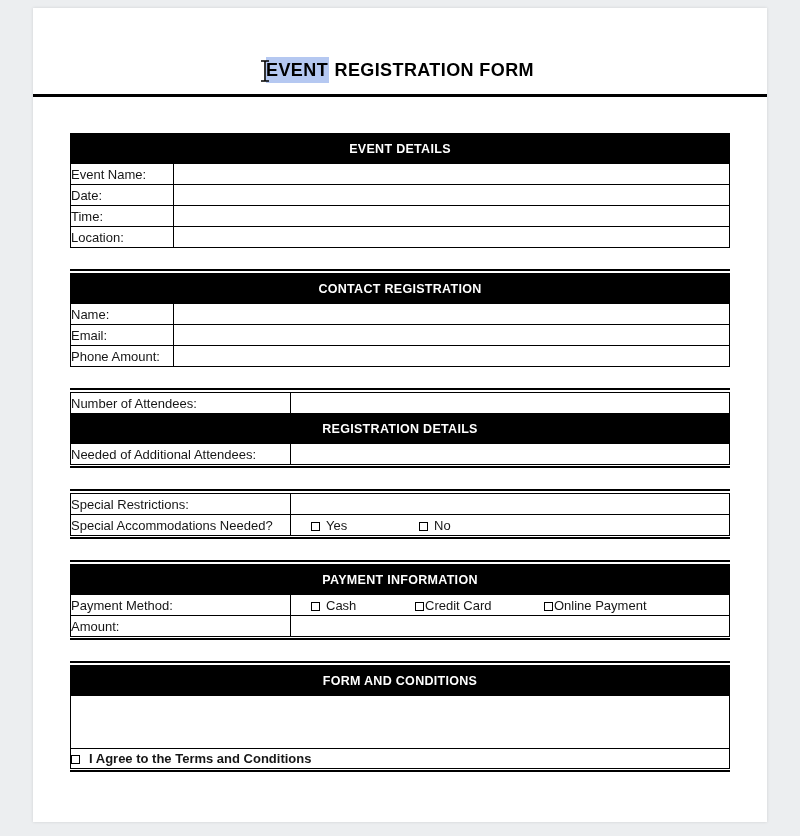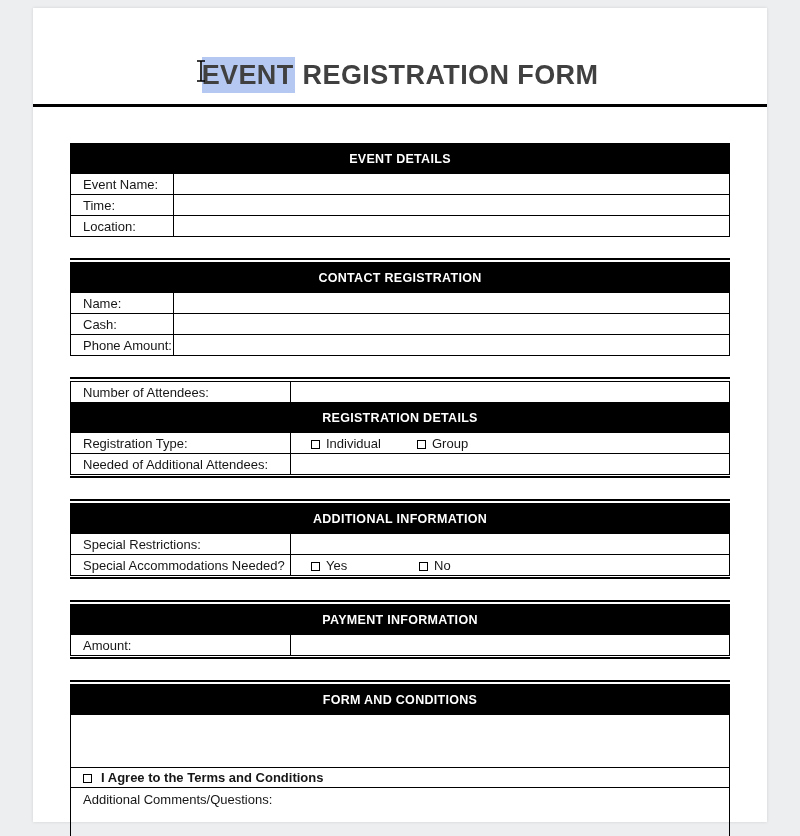--- a/index.html
+++ b/index.html
@@ -13,23 +13,23 @@
   .page {
     width: 734px; height: 814px;
     margin: 8px auto 0;
     background: #ffffff;
     box-shadow: 0 0 3px rgba(0,0,0,0.12);
     position: relative;
   }
   .title-wrap { padding-top: 52px; text-align: center; }
   .doc-title {
     margin: 0;
-    font-size: 27px;
+    font-size: 18px;
     font-weight: 700;
-    color: #404040;
+    color: #000000;
     letter-spacing: 0.4px;
     white-space: nowrap;
   }
   .sel { background: #b5c8f1; position: relative; padding: 3px 1px 3px 0; }
   .ibeam { position: absolute; left: -7px; top: 2px; }
   .rule { height: 3px; background: #000; margin-top: 13px; }
 
   .content { padding: 36px 37px 0; }
 
   .form-section { margin-top: 21px; }
@@ -42,21 +42,21 @@
     background: #000; color: #fff;
     font-size: 12.5px; font-weight: bold;
     height: 30px; text-align: center;
     letter-spacing: 0.3px;
     border: 1px solid #000;
     padding: 0;
   }
   td {
     border: 1px solid #000;
     height: 21px;
-    padding: 1px 12px;
+    padding: 1px 0;
     font-size: 13px;
     color: #161616;
     vertical-align: middle;
   }
   td.lbl { white-space: nowrap; overflow: hidden; }
   col.w-sm { width: 103px; }
   col.w-lg { width: 220px; }
 
   .cb {
     display: inline-block;
@@ -101,20 +101,24 @@
           </colgroup>
         <tbody>
             <tr>
               <th class="sec-hdr" colspan="2">EVENT DETAILS</th>
             </tr>
         <tr>
           <td class="lbl">Event Name:</td>
           <td></td>
         </tr>
         <tr>
+          <td class="lbl">Date:</td>
+          <td></td>
+        </tr>
+        <tr>
           <td class="lbl">Time:</td>
           <td></td>
         </tr>
         <tr>
           <td class="lbl">Location:</td>
           <td></td>
         </tr>
       </tbody>
         </table>
     </div>
@@ -127,21 +131,21 @@
           </colgroup>
         <tbody>
             <tr>
               <th class="sec-hdr" colspan="2">CONTACT REGISTRATION</th>
             </tr>
         <tr>
           <td class="lbl">Name:</td>
           <td></td>
         </tr>
         <tr>
-          <td class="lbl">Cash:</td>
+          <td class="lbl">Email:</td>
           <td></td>
         </tr>
         <tr>
           <td class="lbl">Phone Amount:</td>
           <td></td>
         </tr>
       </tbody>
         </table>
     </div>
 
@@ -153,44 +157,35 @@
           </colgroup>
         <tbody>
             <tr>
           <td class="lbl">Number of Attendees:</td>
           <td></td>
         </tr>
         <tr>
               <th class="sec-hdr" colspan="2">REGISTRATION DETAILS</th>
             </tr>
         <tr>
-          <td class="lbl">Registration Type:</td>
-          <td class="opts reg-opts">
-            <span class="opt"><span class="cb"></span><span>Individual</span></span><span class="opt"><span class="cb"></span><span>Group</span></span>
-          </td>
-        </tr>
-        <tr>
           <td class="lbl">Needed of Additional Attendees:</td>
           <td></td>
         </tr>
       </tbody>
         </table>
       <div class="underline"></div>
     </div>
 
     <div class="form-section topline">
       <table>
         <colgroup>
             <col class="w-lg">
             <col>
           </colgroup>
         <tbody>
-            <tr>
-              <th class="sec-hdr" colspan="2">ADDITIONAL INFORMATION</th>
-            </tr>
         <tr>
           <td class="lbl">Special Restrictions:</td>
           <td></td>
         </tr>
         <tr>
           <td class="lbl">Special Accommodations Needed?</td>
           <td class="opts acc-opts">
             <span class="opt"><span class="cb"></span><span>Yes</span></span><span class="opt"><span class="cb"></span><span>No</span></span>
           </td>
         </tr>
@@ -203,42 +198,45 @@
       <table>
         <colgroup>
             <col class="w-lg">
             <col>
           </colgroup>
         <tbody>
             <tr>
               <th class="sec-hdr" colspan="2">PAYMENT INFORMATION</th>
             </tr>
         <tr>
+          <td class="lbl">Payment Method:</td>
+          <td class="opts pay-opts">
+            <span class="opt opt1"><span class="cb"></span><span>Cash</span></span><span class="opt opt2 tight"><span class="cb"></span><span>Credit Card</span></span><span class="opt tight"><span class="cb"></span><span>Online Payment</span></span>
+          </td>
+        </tr>
+        <tr>
           <td class="lbl">Amount:</td>
           <td></td>
         </tr>
       </tbody>
         </table>
       <div class="underline"></div>
     </div>
 
     <div class="form-section topline">
       <table>
         <tbody>
             <tr>
               <th class="sec-hdr">FORM AND CONDITIONS</th>
             </tr>
         <tr class="tall-empty">
           <td></td>
         </tr>
         <tr class="agree-row">
           <td><span class="opt"><span class="cb"></span><span>I Agree to the Terms and Conditions</span></span></td>
         </tr>
-        <tr class="comments-row">
-          <td><span>Additional Comments/Questions:</span></td>
-        </tr>
       </tbody>
         </table>
       <div class="underline"></div>
     </div>
 
   </div>
 </div>
 
 </body></html>

